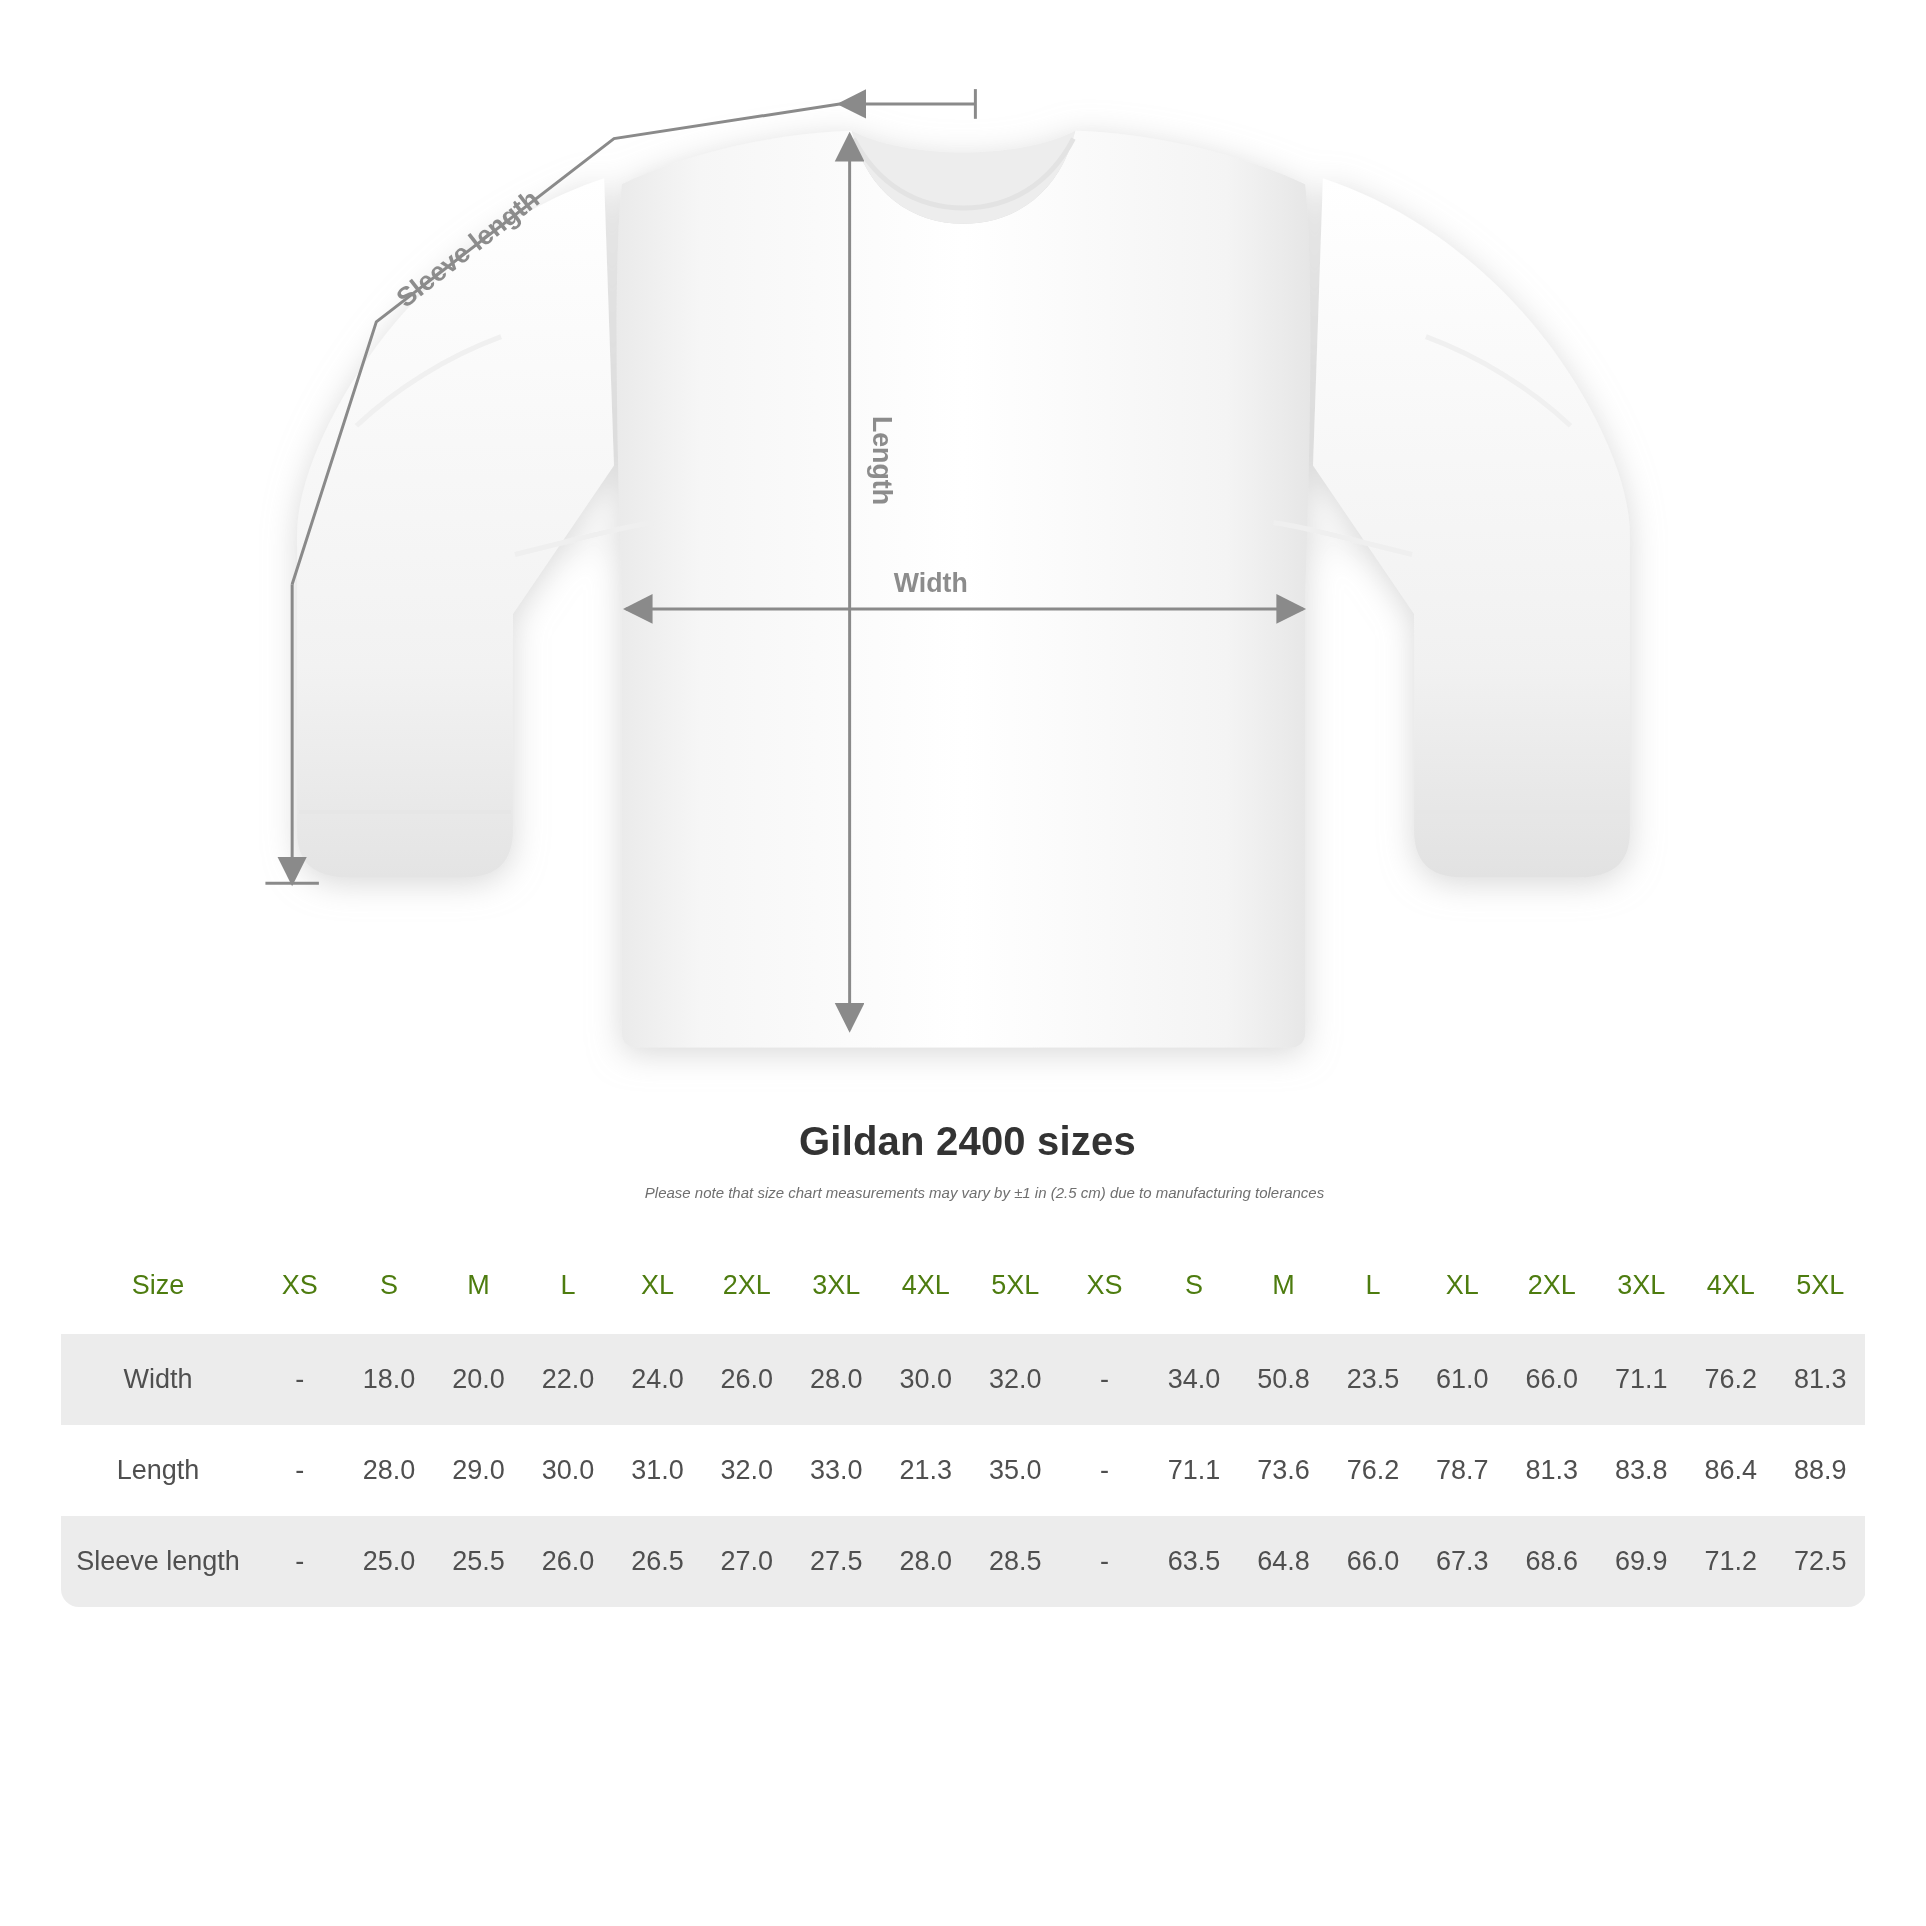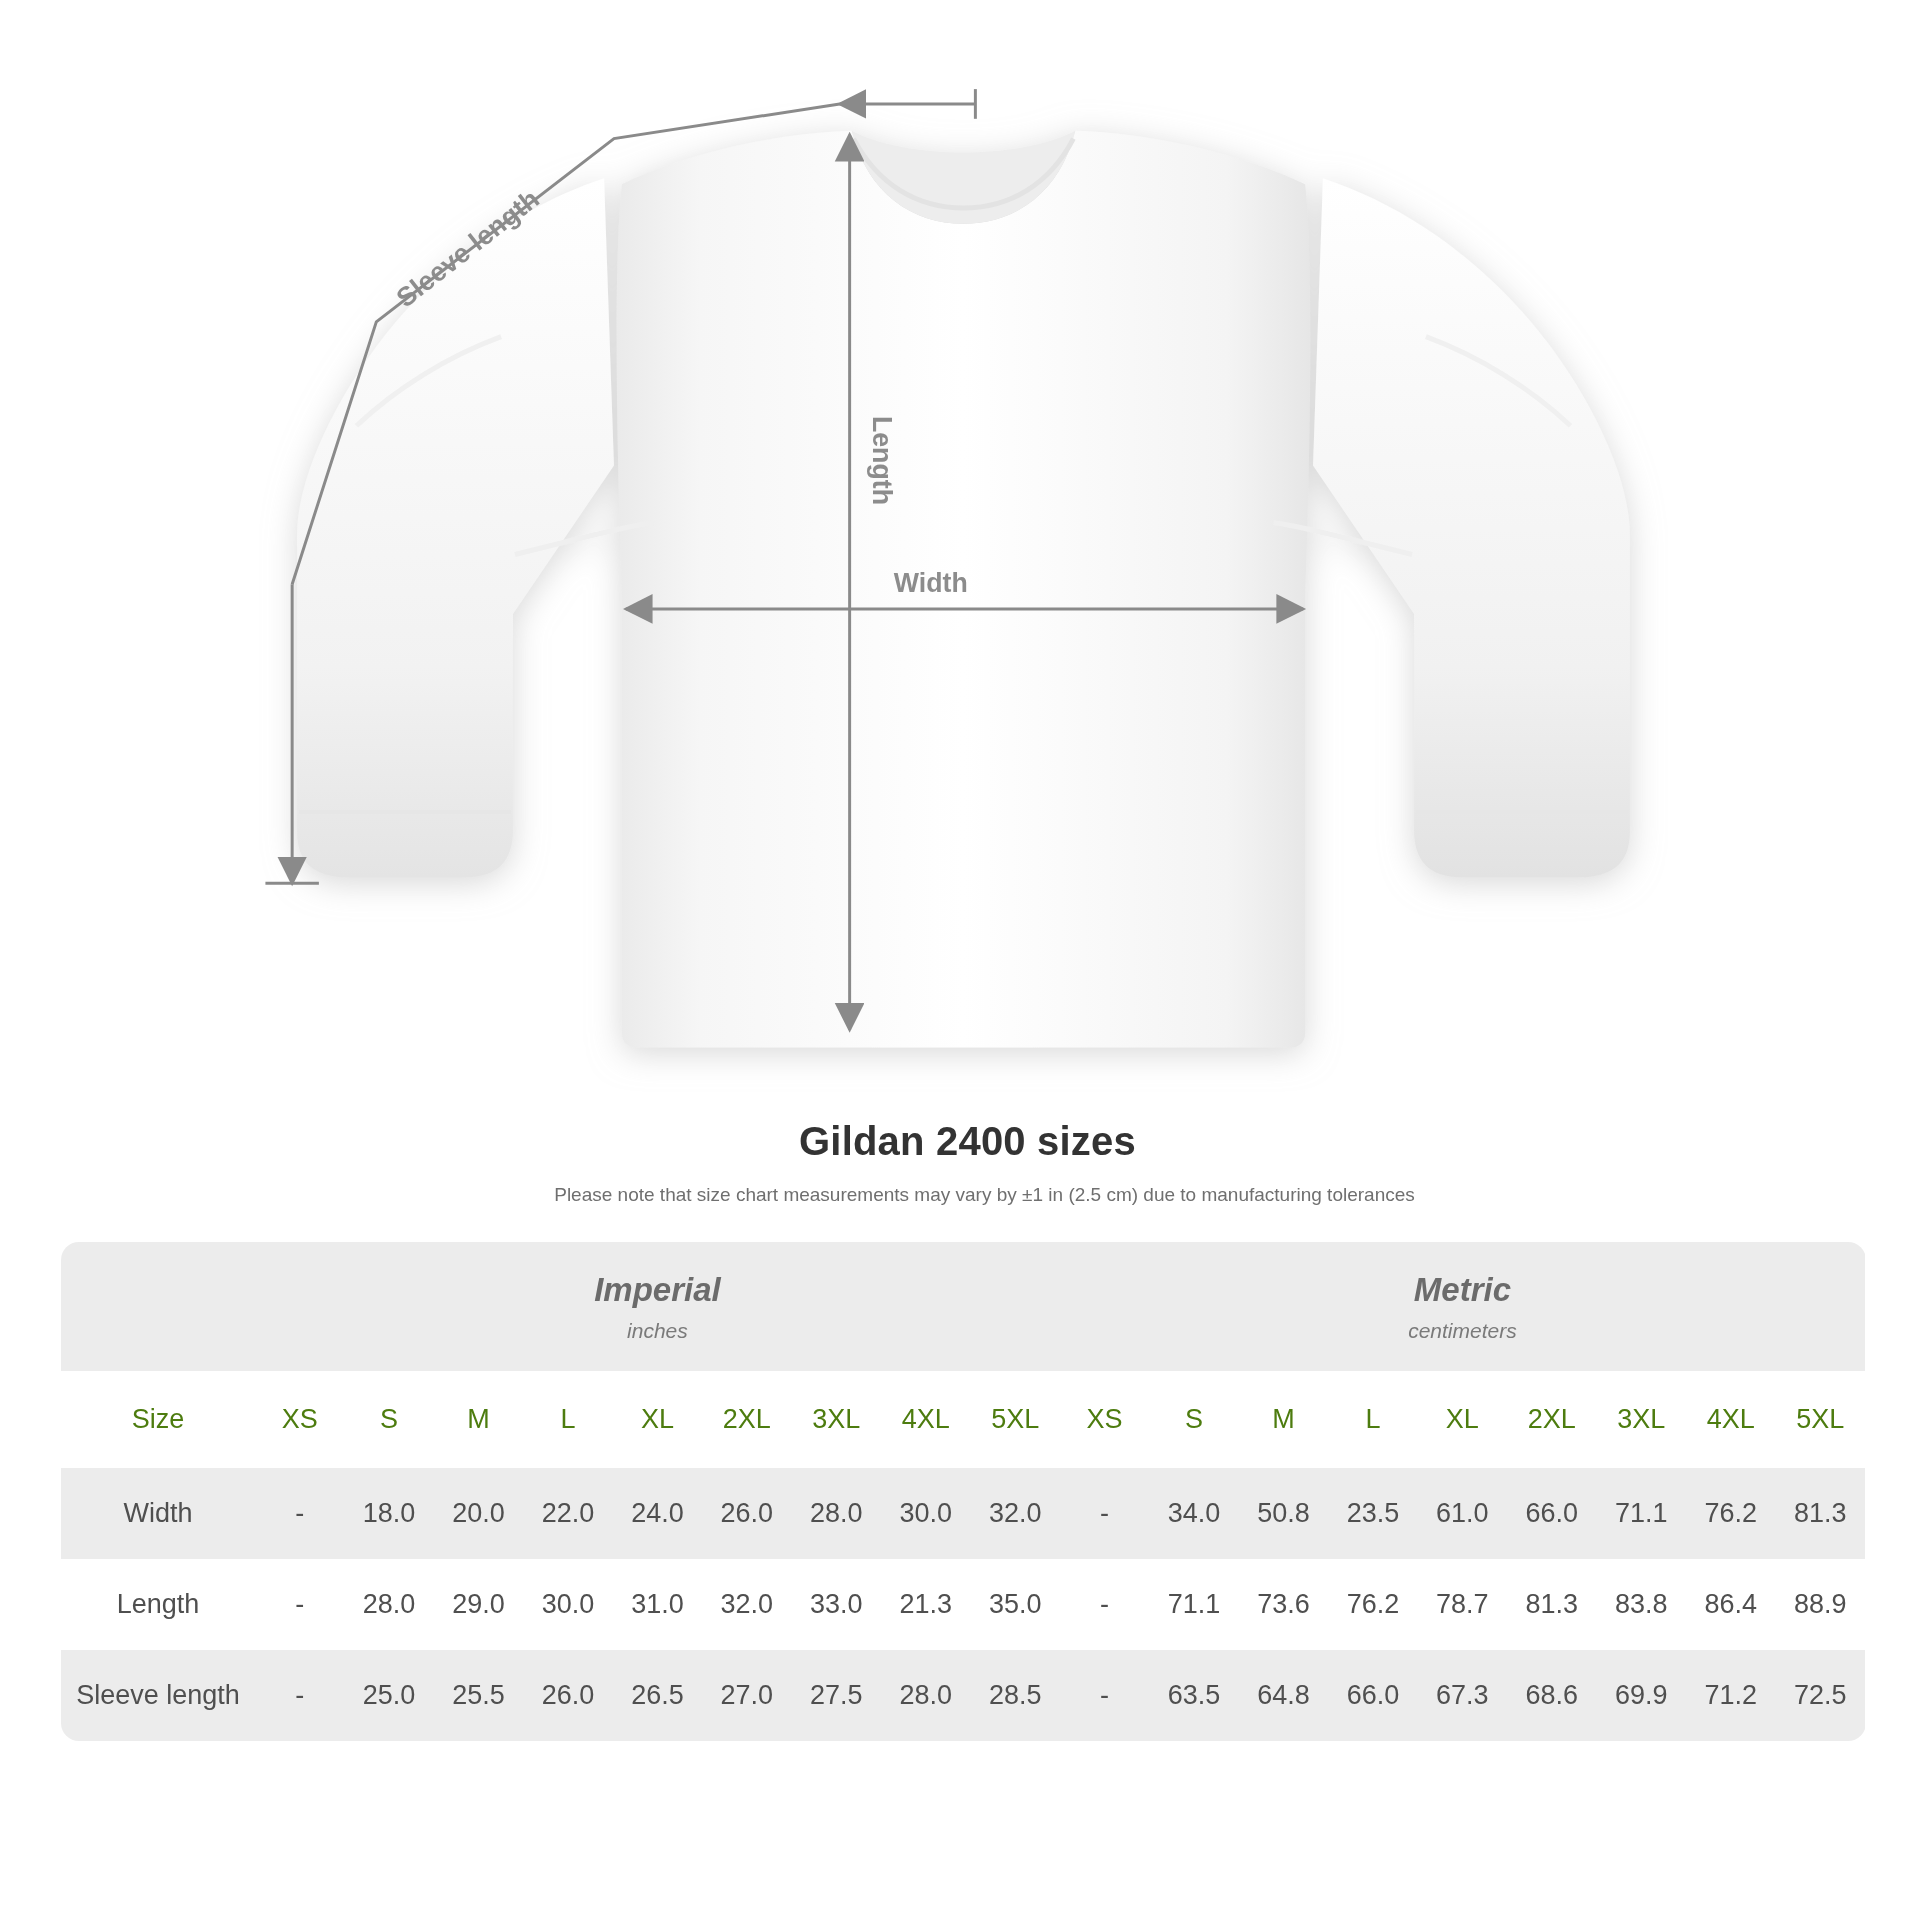--- a/index.html
+++ b/index.html
@@ -38,21 +38,22 @@
     margin-top: 10px;
   }
   .chart-title {
     font-size: 40px;
     font-weight: bold;
     color: #333333;
     letter-spacing: 0.2px;
     padding-left: 8px;
   }
   .chart-note {
-    font-size: 19px;
+    font-size: 15px;
+    font-style: italic;
     color: #6f6f6f;
     margin-top: 20px;
     padding-left: 42px;
   }
 
   
   .table-wrap {
     margin: 36px 61px 0 61px;
     border-radius: 18px;
     overflow: hidden;
@@ -246,31 +247,20 @@
           <col class="col-cell">
           <col class="col-cell">
           <col class="col-cell">
         <col class="col-cell">
           <col class="col-cell">
           <col class="col-cell">
           <col class="col-cell">
       </colgroup>
       <tbody>
 
-        <tr class="unit-header">
-          <td></td>
-          <td colspan="9">
-            <div class="unit-name">Imperial</div>
-            <div class="unit-sub">inches</div>
-          </td>
-          <td colspan="9">
-            <div class="unit-name">Metric</div>
-            <div class="unit-sub">centimeters</div>
-          </td>
-        </tr>
 
         <tr class="size-row">
           <td>Size</td>
           <td>XS</td>
           <td>S</td>
           <td>M</td>
           <td>L</td>
           <td>XL</td>
           <td>2XL</td>
           <td>3XL</td>

